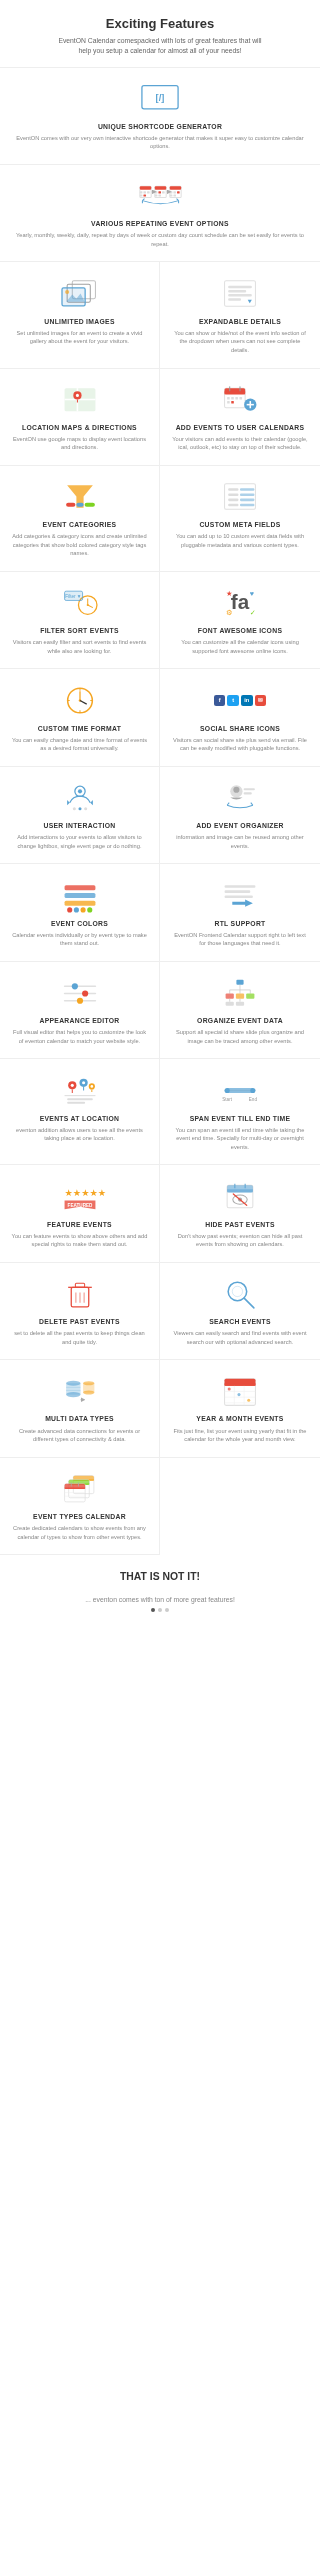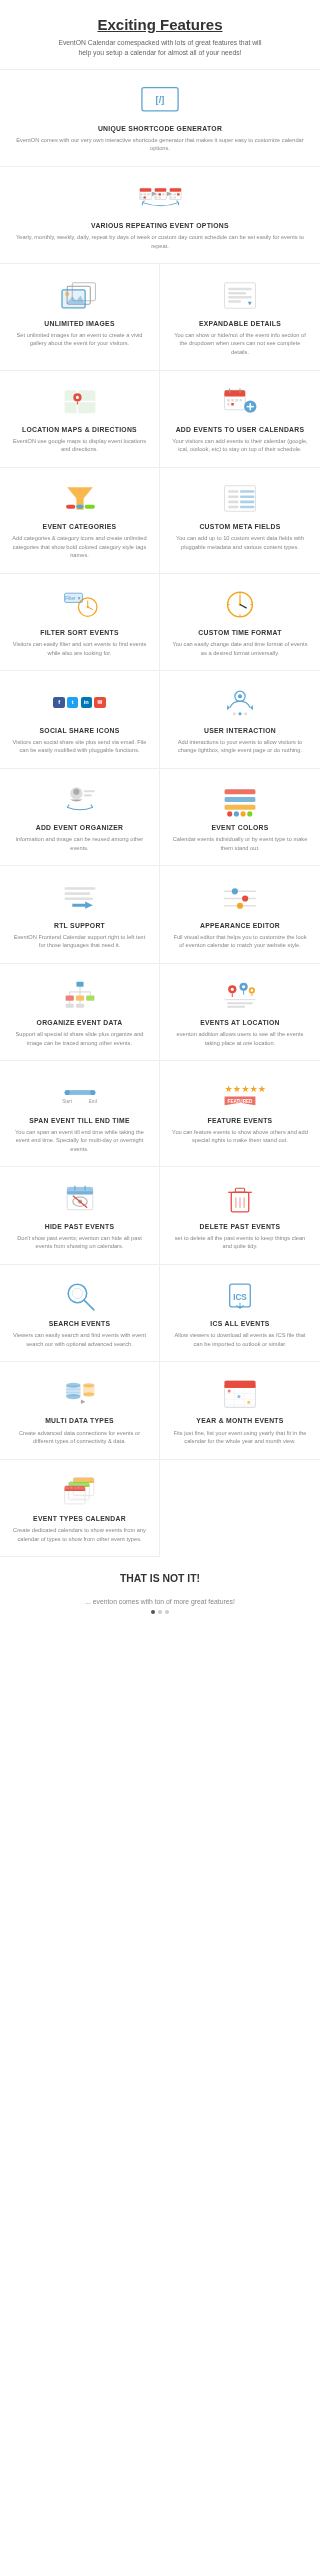--- a/index.html
+++ b/index.html
@@ -9,25 +9,24 @@
       width: 320px;
       margin: 0 auto;
     }
 
     .page-header {
       text-align: center;
       padding: 15.6px 10.4px 10.4px;
       background: #fff;
     }
     .page-header h1 {
-      font-size: 15px;
+      font-size: 13px;
       font-weight: bold;
       color: #333;
       margin-bottom: 5.2px;
-      text-decoration: underline;
     }
     .page-header p {
       font-size: 6.8px;
       color: #666;
       line-height: 1.5;
       max-width: 208px;
       margin: 0 auto;
     }
 
     .feature-grid {
@@ -327,20 +326,34 @@
 
           <rect x="5" y="8" width="35" height="18" rx="3" fill="#5ba4d4" opacity="0.2"></rect>
           <rect x="5" y="8" width="35" height="18" rx="3" fill="none" stroke="#5ba4d4" stroke-width="1.5"></rect>
           <text x="22" y="21" text-anchor="middle" font-size="9" fill="#5ba4d4">Filter ▼</text>
         </svg>
       </div>
       <div class="feature-title">FILTER SORT EVENTS</div>
       <div class="feature-desc">Visitors can easily filter and sort events to find events while also are looking for.</div>
     </div>
 
+    <div class="feature-cell">
+      <div class="icon-area">
+        <svg width="36" height="31" viewBox="0 0 70 60">
+          <text x="35" y="42" text-anchor="middle" font-size="40" font-weight="bold" fill="#555">fa</text>
+
+          <text x="8" y="18" font-size="14" fill="#e74c3c">★</text>
+          <text x="54" y="18" font-size="14" fill="#5ba4d4">♥</text>
+          <text x="8" y="55" font-size="14" fill="#f5a623">⚙</text>
+          <text x="54" y="55" font-size="14" fill="#7ed321">✓</text>
+        </svg>
+      </div>
+      <div class="feature-title">FONT AWESOME ICONS</div>
+      <div class="feature-desc">You can customize all the calendar icons using supported font awesome online icons.</div>
+    </div>
 
     <div class="feature-cell">
       <div class="icon-area">
         <svg width="36" height="31" viewBox="0 0 70 60">
 
           <circle cx="35" cy="30" r="24" fill="none" stroke="#f5a623" stroke-width="3"></circle>
           <circle cx="35" cy="30" r="2.5" fill="#f5a623"></circle>
           <line x1="35" y1="30" x2="35" y2="12" stroke="#f5a623" stroke-width="2.5"></line>
           <line x1="35" y1="30" x2="48" y2="37" stroke="#333" stroke-width="2.5"></line>
 
@@ -585,33 +598,20 @@
           <circle cx="30" cy="26" r="18" fill="none" stroke="#5ba4d4" stroke-width="3"></circle>
           <line x1="43" y1="39" x2="62" y2="58" stroke="#5ba4d4" stroke-width="3" stroke-linecap="round"></line>
 
           <circle cx="30" cy="26" r="10" fill="none" stroke="#5ba4d4" stroke-width="1.5" opacity="0.3"></circle>
         </svg>
       </div>
       <div class="feature-title">SEARCH EVENTS</div>
       <div class="feature-desc">Viewers can easily search and find events with event search our with optional advanced search.</div>
     </div>
 
-    <div class="feature-cell">
-      <div class="icon-area">
-        <svg width="36" height="31" viewBox="0 0 70 60">
-
-          <rect x="15" y="8" width="40" height="44" rx="4" fill="none" stroke="#5ba4d4" stroke-width="2.5"></rect>
-          <text x="35" y="38" text-anchor="middle" font-size="16" font-weight="bold" fill="#5ba4d4">ICS</text>
-
-          <path d="M35 44 L35 55 M35 55 L28 49 M35 55 L42 49" stroke="#5ba4d4" stroke-width="2" fill="none"></path>
-        </svg>
-      </div>
-      <div class="feature-title">ICS ALL EVENTS</div>
-      <div class="feature-desc">Allow viewers to download all events as ICS file that can be imported to outlook or similar.</div>
-    </div>
 
     <div class="feature-cell">
       <div class="icon-area">
         <svg width="36" height="31" viewBox="0 0 70 60">
 
           <ellipse cx="22" cy="14" rx="14" ry="5" fill="#5ba4d4" opacity="0.6"></ellipse>
           <rect x="8" y="14" width="28" height="22" fill="#5ba4d4" opacity="0.3"></rect>
           <ellipse cx="22" cy="36" rx="14" ry="5" fill="#5ba4d4" opacity="0.6"></ellipse>
 
           <line x1="8" y1="22" x2="36" y2="22" stroke="#5ba4d4" stroke-width="1" opacity="0.4"></line>

